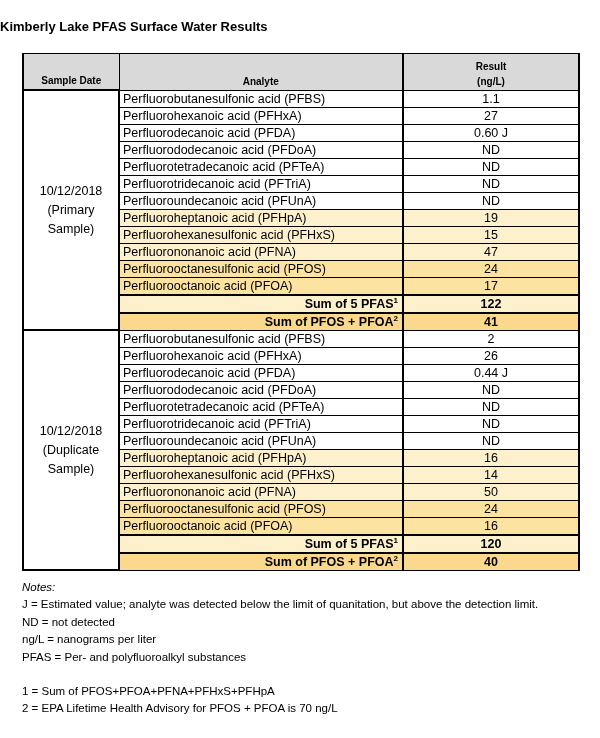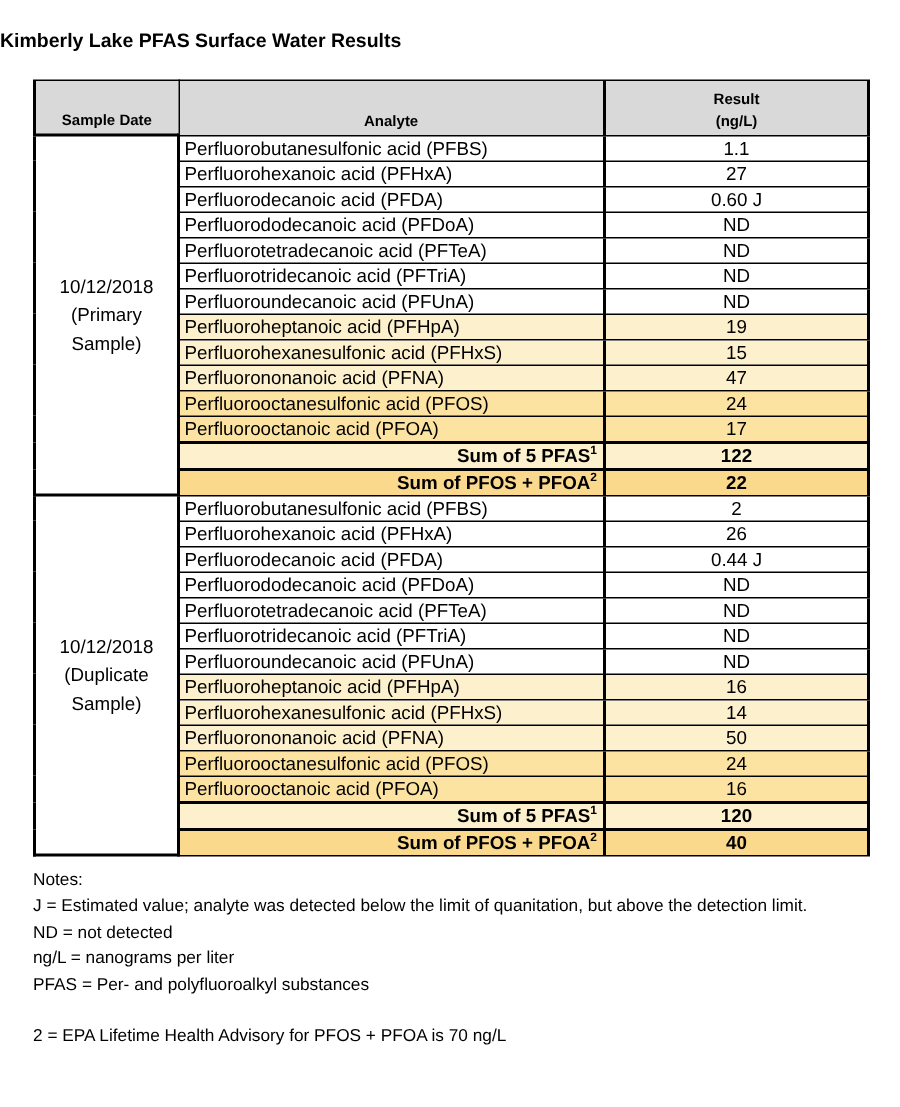--- a/index.html
+++ b/index.html
@@ -17,21 +17,21 @@
     .an { text-align: left; }
     .light { background: #fdf0cc; }
     .dark { background: #fce3a2; }
     .sum1 { background: #fdf0cc; font-weight: bold; }
     .sum2 { background: #fbd98c; font-weight: bold; }
     .sum-label { text-align: right; padding-right: 4px !important; }
     .group-end td { border-bottom: 2px solid #000; }
     .sumtop td { border-top: 2px solid #000; }
     sup { font-size: 8px; line-height: 0; }
     .notes { position: absolute; top: 579px; left: 22px; font-size: 11.5px; line-height: 17.4px; }
-    .notes .nh { }
+    .notes .nh { font-style: italic; }
     .notes .gap { height: 17px; }
   </style>
 </head>
 <body>
 
 <div class="title">Kimberly Lake PFAS Surface Water Results</div>
 
 <table class="results">
   <colgroup>
       <col class="c1">
@@ -97,21 +97,21 @@
       <tr class="dark">
         <td class="an">Perfluorooctanoic acid (PFOA)</td>
         <td class="val outer-right">17</td>
       </tr>
       <tr class="sum1 sumtop">
         <td class="sum-label" style="border-top: 2px solid rgb(0, 0, 0);"><span>Sum of 5 PFAS</span><sup>1</sup></td>
         <td class="val outer-right" style="border-top: 2px solid rgb(0, 0, 0);">122</td>
       </tr>
       <tr class="sum2 group-end">
         <td class="sum-label" style="border-top: 2px solid rgb(0, 0, 0);"><span>Sum of PFOS + PFOA</span><sup>2</sup></td>
-        <td class="val outer-right" style="border-top: 2px solid rgb(0, 0, 0);">22</td>
+        <td class="val outer-right" style="border-top: 2px solid rgb(0, 0, 0);">41</td>
       </tr>
       <tr>
         <td rowspan="14" class="date-cell outer-left" style="background: rgb(255, 255, 255); border-bottom: 2px solid rgb(0, 0, 0);"><span>10/12/2018</span><br><span>(Duplicate</span><br><span>Sample)</span></td>
         <td class="an">Perfluorobutanesulfonic acid (PFBS)</td>
         <td class="val outer-right">2</td>
       </tr>
       <tr>
         <td class="an">Perfluorohexanoic acid (PFHxA)</td>
         <td class="val outer-right">26</td>
       </tr>
@@ -166,14 +166,15 @@
     </tbody>
 </table>
 
 <div class="notes">
   <div class="nh">Notes:</div>
   <div>J = Estimated value; analyte was detected below the limit of quanitation, but above the detection limit.</div>
   <div>ND = not detected</div>
   <div>ng/L = nanograms per liter</div>
   <div>PFAS = Per- and polyfluoroalkyl substances</div>
   <div class="gap"></div>
+  <div>1 = Sum of PFOS+PFOA+PFNA+PFHxS+PFHpA</div>
   <div>2 = EPA Lifetime Health Advisory for PFOS + PFOA is 70 ng/L</div>
 </div>
 
 </body></html>

